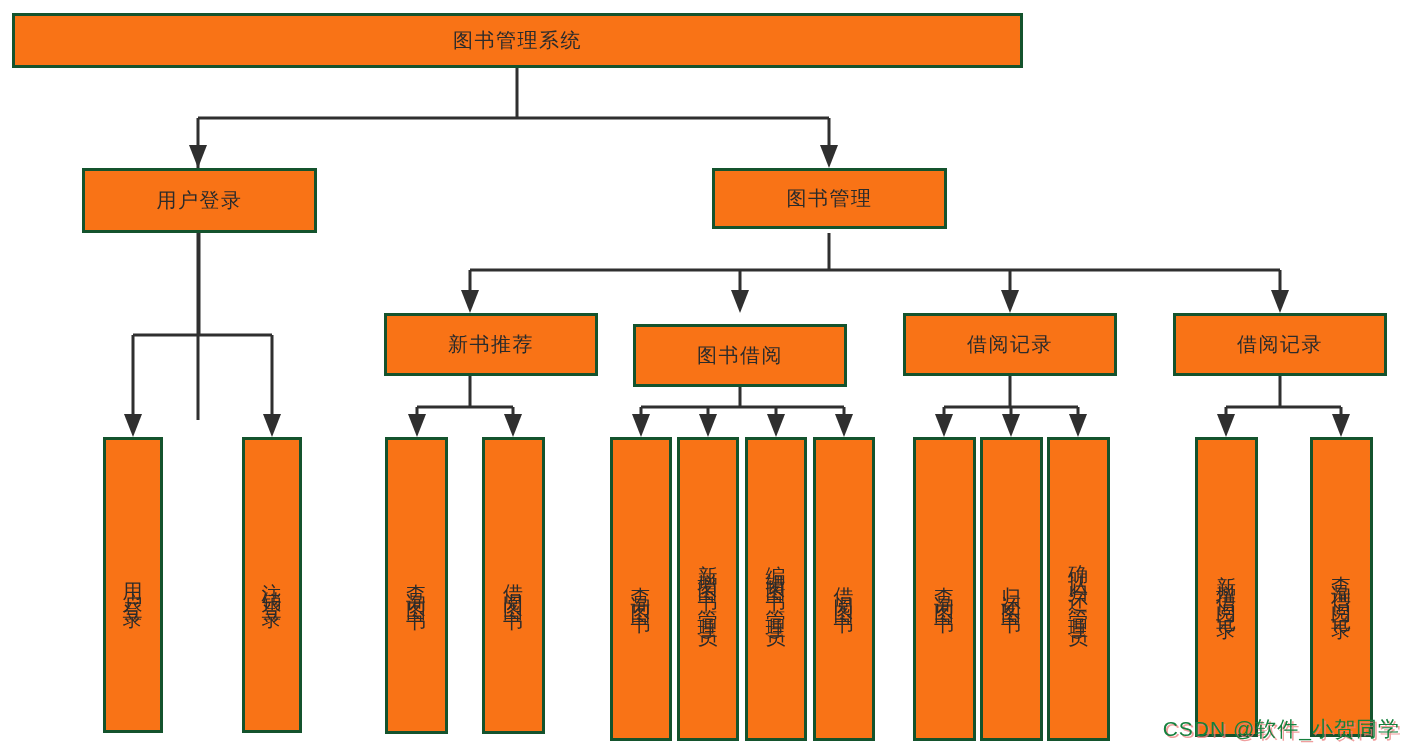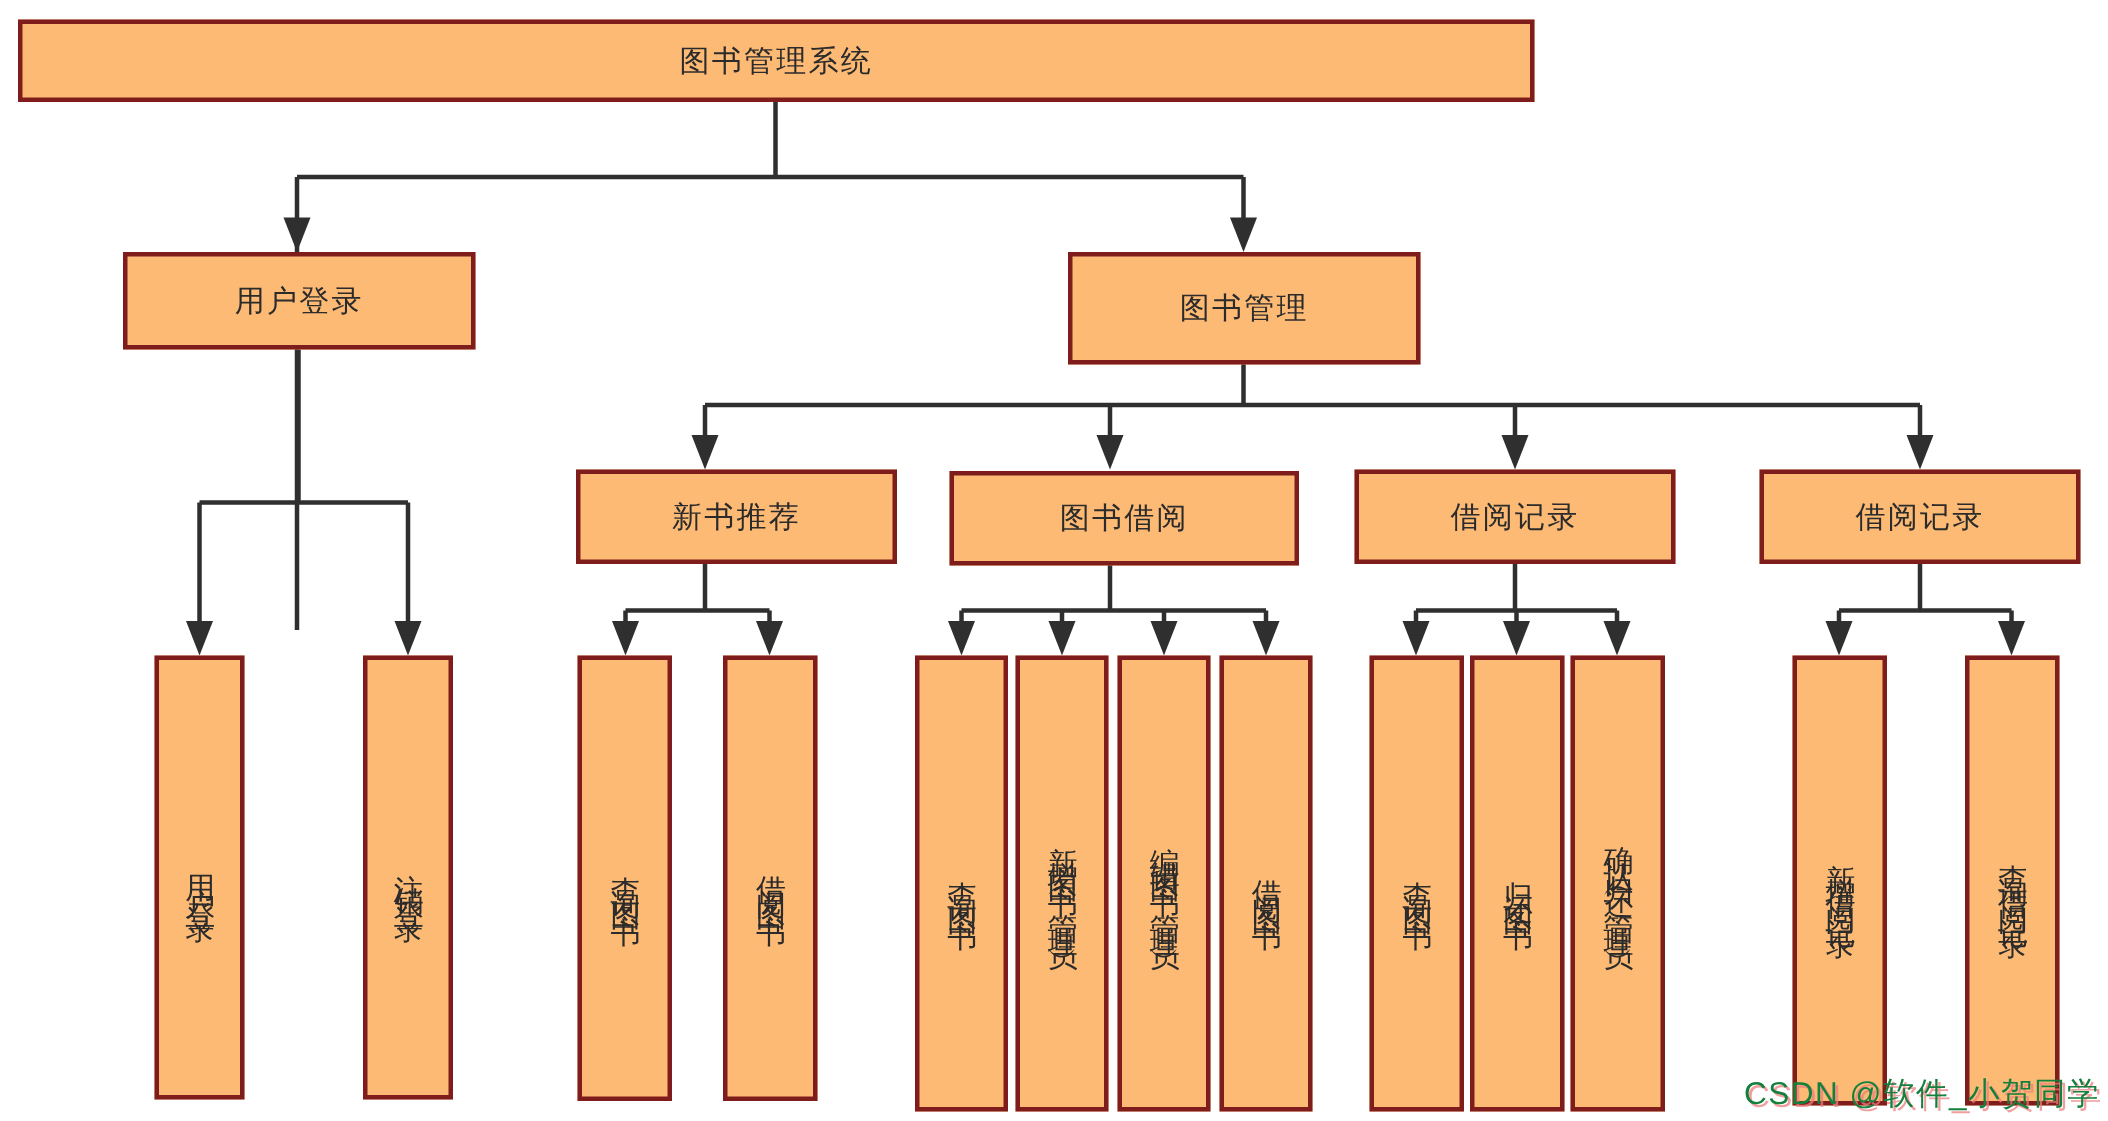--- a/index.html
+++ b/index.html
@@ -16,22 +16,22 @@
     overflow: hidden;
   }
   #connectors {
     position: absolute;
     left: 0;
     top: 0;
     pointer-events: none;
   }
   .box {
     position: absolute;
-    background: #fdba74;
-    border: 3px solid #7f1d1d;
+    background: #f97316;
+    border: 3px solid #14532d;
     box-sizing: border-box;
     display: flex;
     align-items: center;
     justify-content: center;
     color: #2b2b2b;
   }
   .h-box span {
     font-size: 20px;
     letter-spacing: 1.5px;
     white-space: nowrap;
@@ -90,28 +90,28 @@
     </g>
   </svg>
 
   <div class="box h-box" style="left:12px; top:13px; width:1011px; height:55px">
     <span>图书管理系统</span>
   </div>
 
   <div class="box h-box" style="left:82px; top:168px; width:235px; height:65px">
     <span>用户登录</span>
   </div>
-  <div class="box h-box" style="left:712px; top:168px; width:235px; height:75px">
+  <div class="box h-box" style="left:712px; top:168px; width:235px; height:61px">
     <span>图书管理</span>
   </div>
 
   <div class="box h-box" style="left:384px; top:313px; width:214px; height:63px">
     <span>新书推荐</span>
   </div>
-  <div class="box h-box" style="left:633px; top:314px; width:233px; height:63px">
+  <div class="box h-box" style="left:633px; top:324px; width:214px; height:63px">
     <span>图书借阅</span>
   </div>
   <div class="box h-box" style="left:903px; top:313px; width:214px; height:63px">
     <span>借阅记录</span>
   </div>
   <div class="box h-box" style="left:1173px; top:313px; width:214px; height:63px">
     <span>借阅记录</span>
   </div>
 
   <div class="box v-box" style="left:103px; top:437px; width:60px; height:296px">

